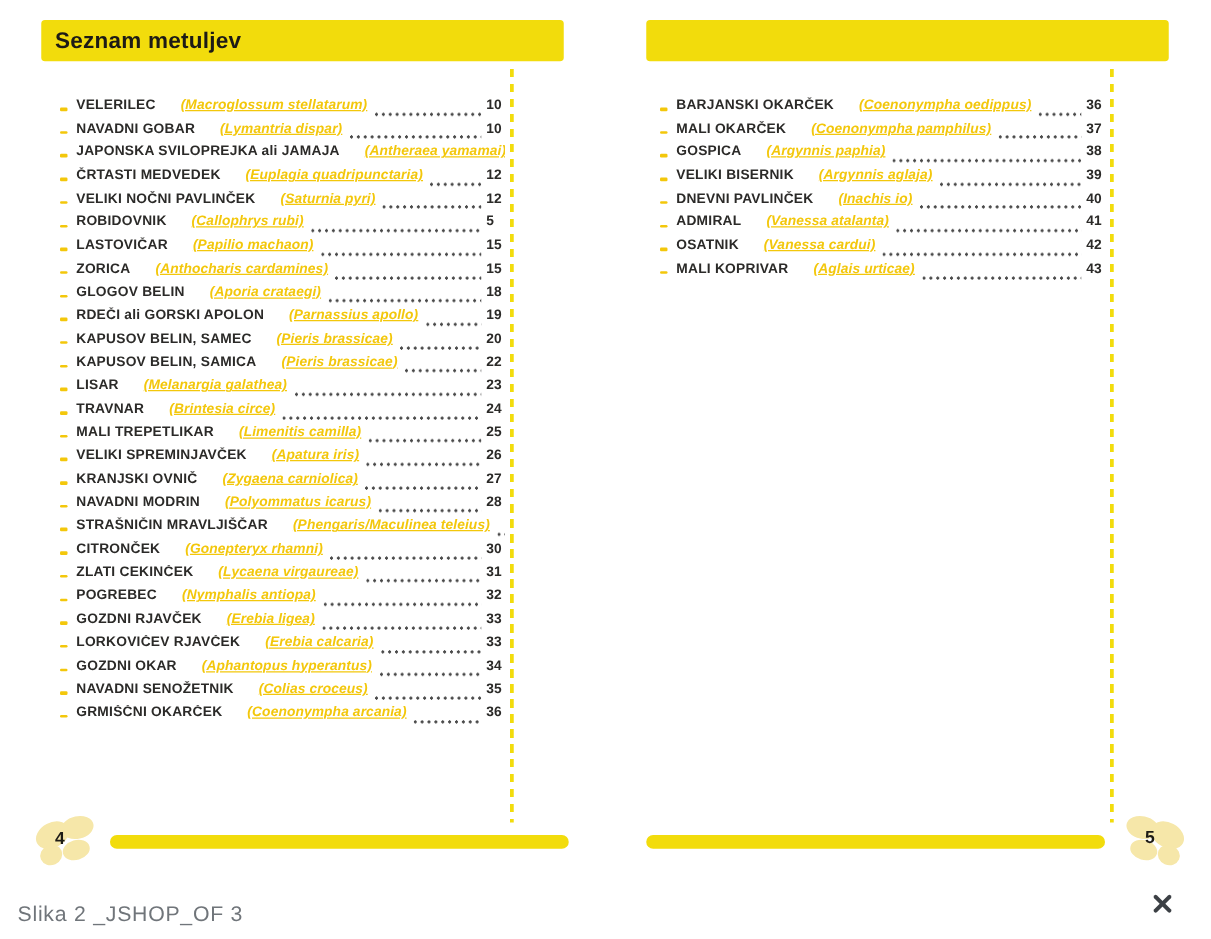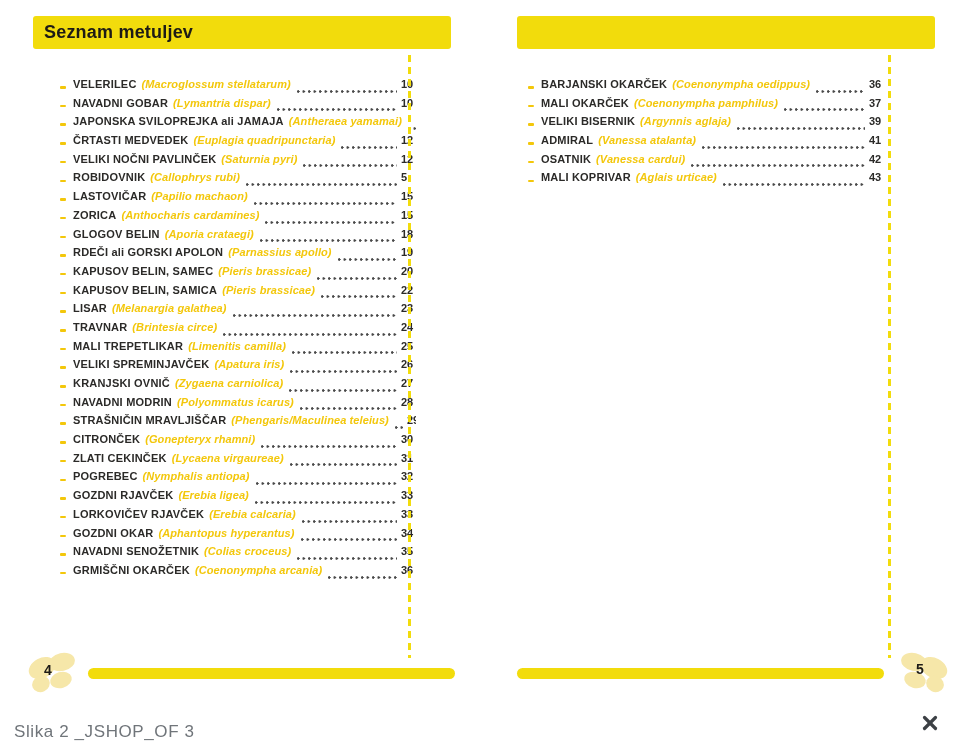--- a/index.html
+++ b/index.html
@@ -11,21 +11,21 @@
               background:var(--accent-yellow,#F2DC0C);display:flex;align-items:center;}
   .header-bar .title{font-size:18px;font-weight:bold;color:#1d1b16;padding-left:11px;letter-spacing:0.2px;}
 
   
   .toc{position:absolute;top:78px;width:356px;}
   .row{display:flex;align-items:baseline;height:18.7px;font-size:11px;font-weight:bold;
        color:var(--text-dark,#2B2A28);white-space:nowrap;overflow:hidden;}
   .bul{flex:none;align-self:center;width:6px;height:2.5px;border-radius:1px;
        background:var(--latin-yellow,#F5C50A);margin-right:7px;}
   .nm{letter-spacing:0.2px;}
-  .lat{color:var(--latin-yellow,#F5C50A);font-style:italic;margin-left:5px;letter-spacing:0.1px;}
+  .lat{color:var(--latin-yellow,#F5C50A);font-style:italic;margin-left:20px;letter-spacing:0.1px;text-decoration:underline;}
   .leader{flex:1 1 auto;min-width:8px;align-self:flex-end;height:3px;margin:0 4px 4px 6px;
           background-image:radial-gradient(circle at 1.2px 1.5px,#4a4a4a 1.1px,transparent 1.4px);
           background-size:5.5px 3px;background-repeat:repeat-x;}
   .pg{flex:none;min-width:15px;}
 
   
   .dash-line{position:absolute;top:55px;width:3px;height:603px;
              background:repeating-linear-gradient(to bottom,
                var(--accent-yellow,#F2DC0C) 0px,var(--accent-yellow,#F2DC0C) 7px,
                transparent 7px,transparent 12px);}
@@ -50,21 +50,21 @@
 </style>
 </head>
 <body>
 
 <div class="stage">
 
   <div class="header-bar" style="left:33px;">
     <span class="title">Seznam metuljev</span>
   </div>
 
-  <div class="toc" id="toc-left" style="left:60px;">
+  <div class="toc" id="toc-left" style="left:48px;">
   <div class="row">
     <span class="bul"></span>
     <span class="nm">VELERILEC</span>
     <span class="lat">(Macroglossum stellatarum)</span>
     <span class="leader"></span>
     <span class="pg">10</span>
   </div>
 
   <div class="row">
     <span class="bul"></span>
@@ -305,29 +305,43 @@
   </div>
 
   <div class="row">
     <span class="bul"></span>
     <span class="nm">MALI OKARČEK</span>
     <span class="lat">(Coenonympha pamphilus)</span>
     <span class="leader"></span>
     <span class="pg">37</span>
   </div>
 
+  <div class="row">
+    <span class="bul"></span>
+    <span class="nm">GOSPICA</span>
+    <span class="lat">(Argynnis paphia)</span>
+    <span class="leader"></span>
+    <span class="pg">38</span>
+  </div>
 
   <div class="row">
     <span class="bul"></span>
     <span class="nm">VELIKI BISERNIK</span>
     <span class="lat">(Argynnis aglaja)</span>
     <span class="leader"></span>
     <span class="pg">39</span>
   </div>
 
+  <div class="row">
+    <span class="bul"></span>
+    <span class="nm">DNEVNI PAVLINČEK</span>
+    <span class="lat">(Inachis io)</span>
+    <span class="leader"></span>
+    <span class="pg">40</span>
+  </div>
 
   <div class="row">
     <span class="bul"></span>
     <span class="nm">ADMIRAL</span>
     <span class="lat">(Vanessa atalanta)</span>
     <span class="leader"></span>
     <span class="pg">41</span>
   </div>
 
   <div class="row">

